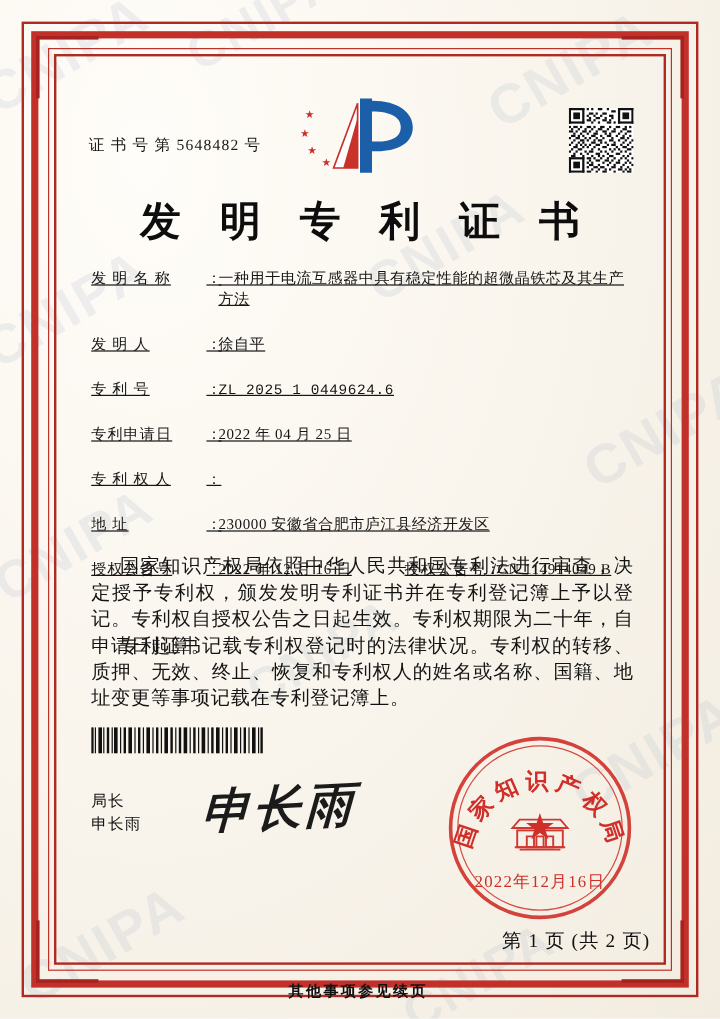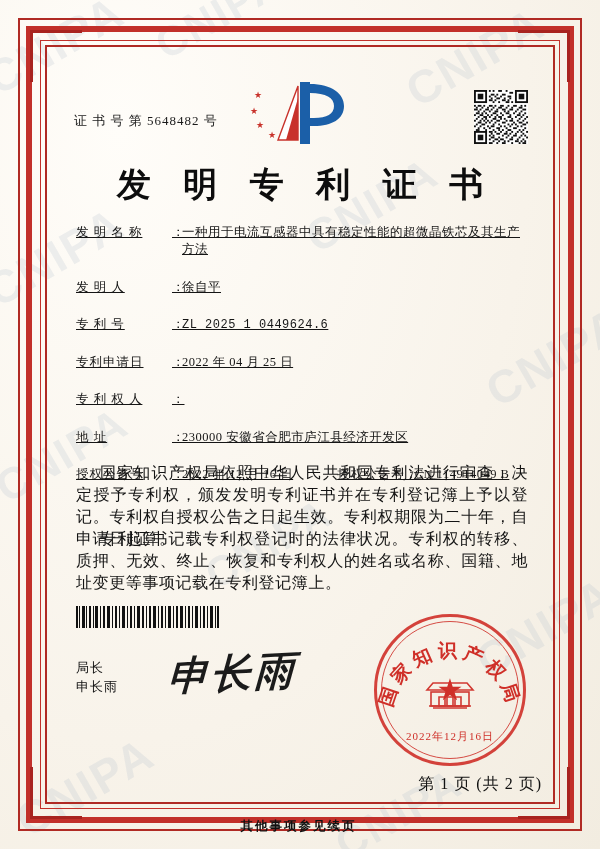--- a/index.html
+++ b/index.html
@@ -225,21 +225,21 @@
     transform: translate(-50%,-50%);
     font-size: 30px;
     color: #cf2f28;
     line-height: 1;
   }
   .seal-bottom {
     position: absolute;
     left: 0; right: 0;
     bottom: 22px;
     text-align: center;
-    font-size: 11px;
+    font-size: 14px;
     color: #cf2f28;
     letter-spacing: 1px;
   }
   .seal-gate {
     position: absolute;
     left: 50%;
     top: 50%;
     transform: translate(-50%,-40%);
     width: 54px;
     height: 40px;

